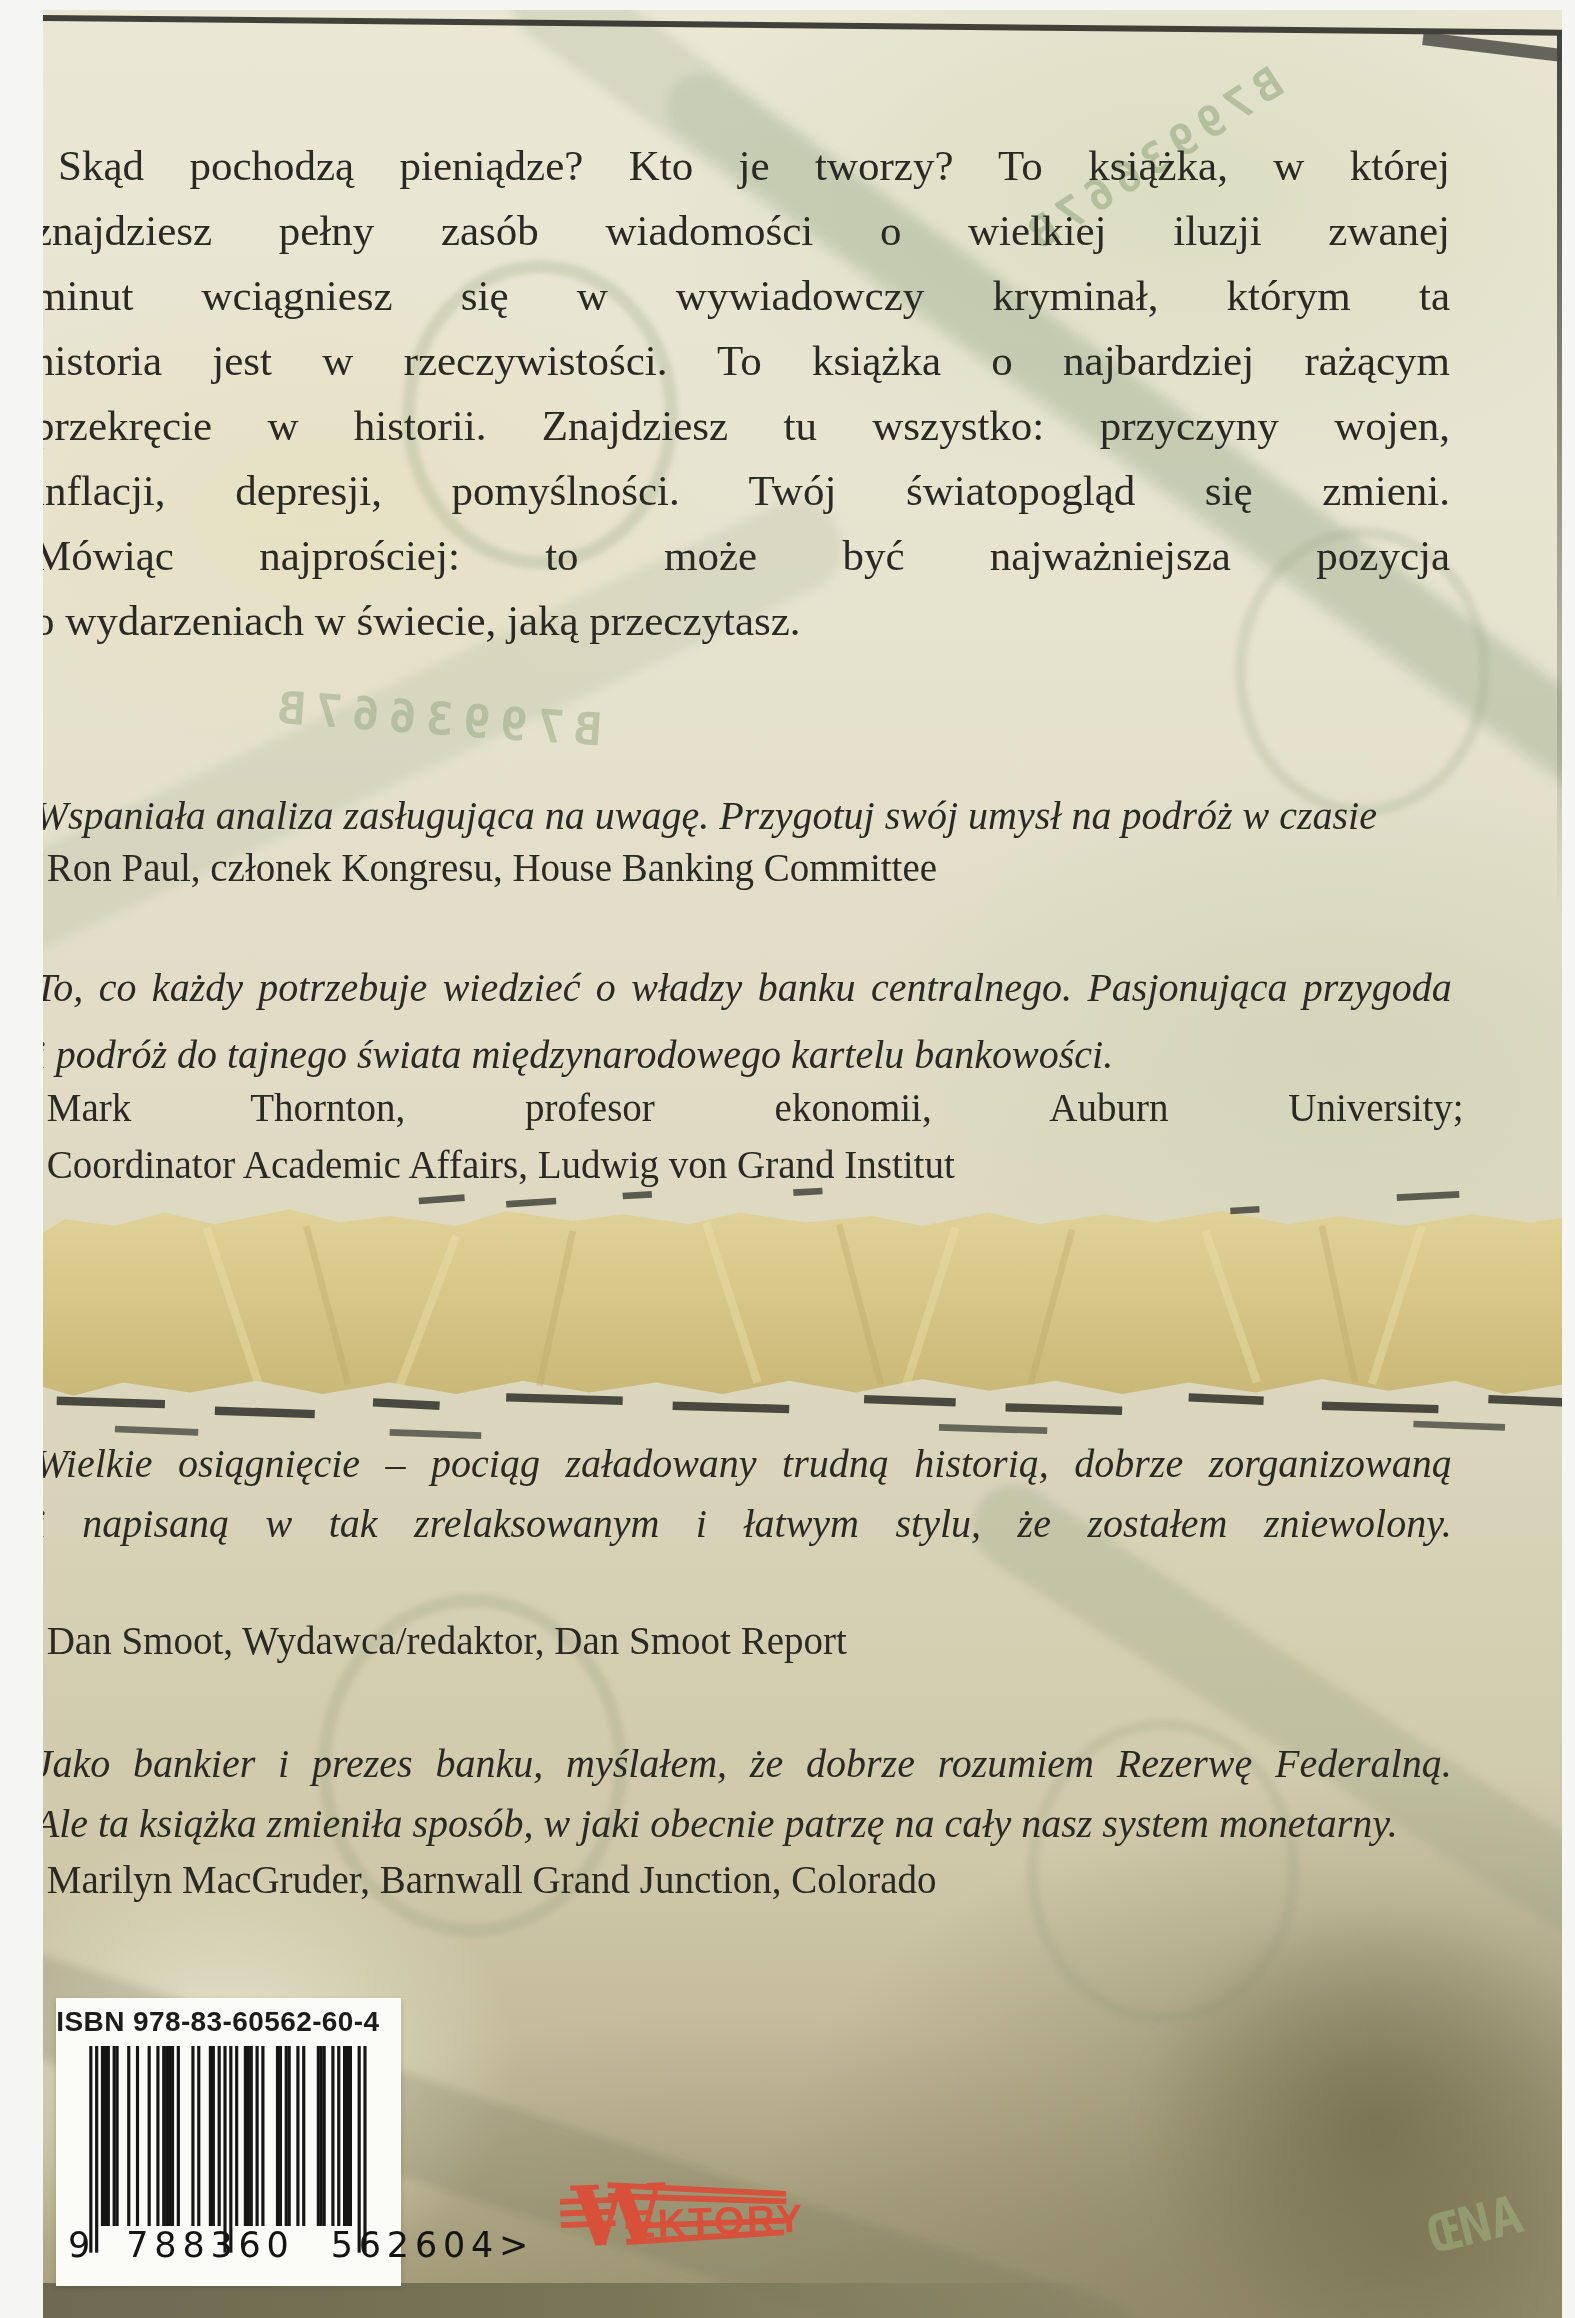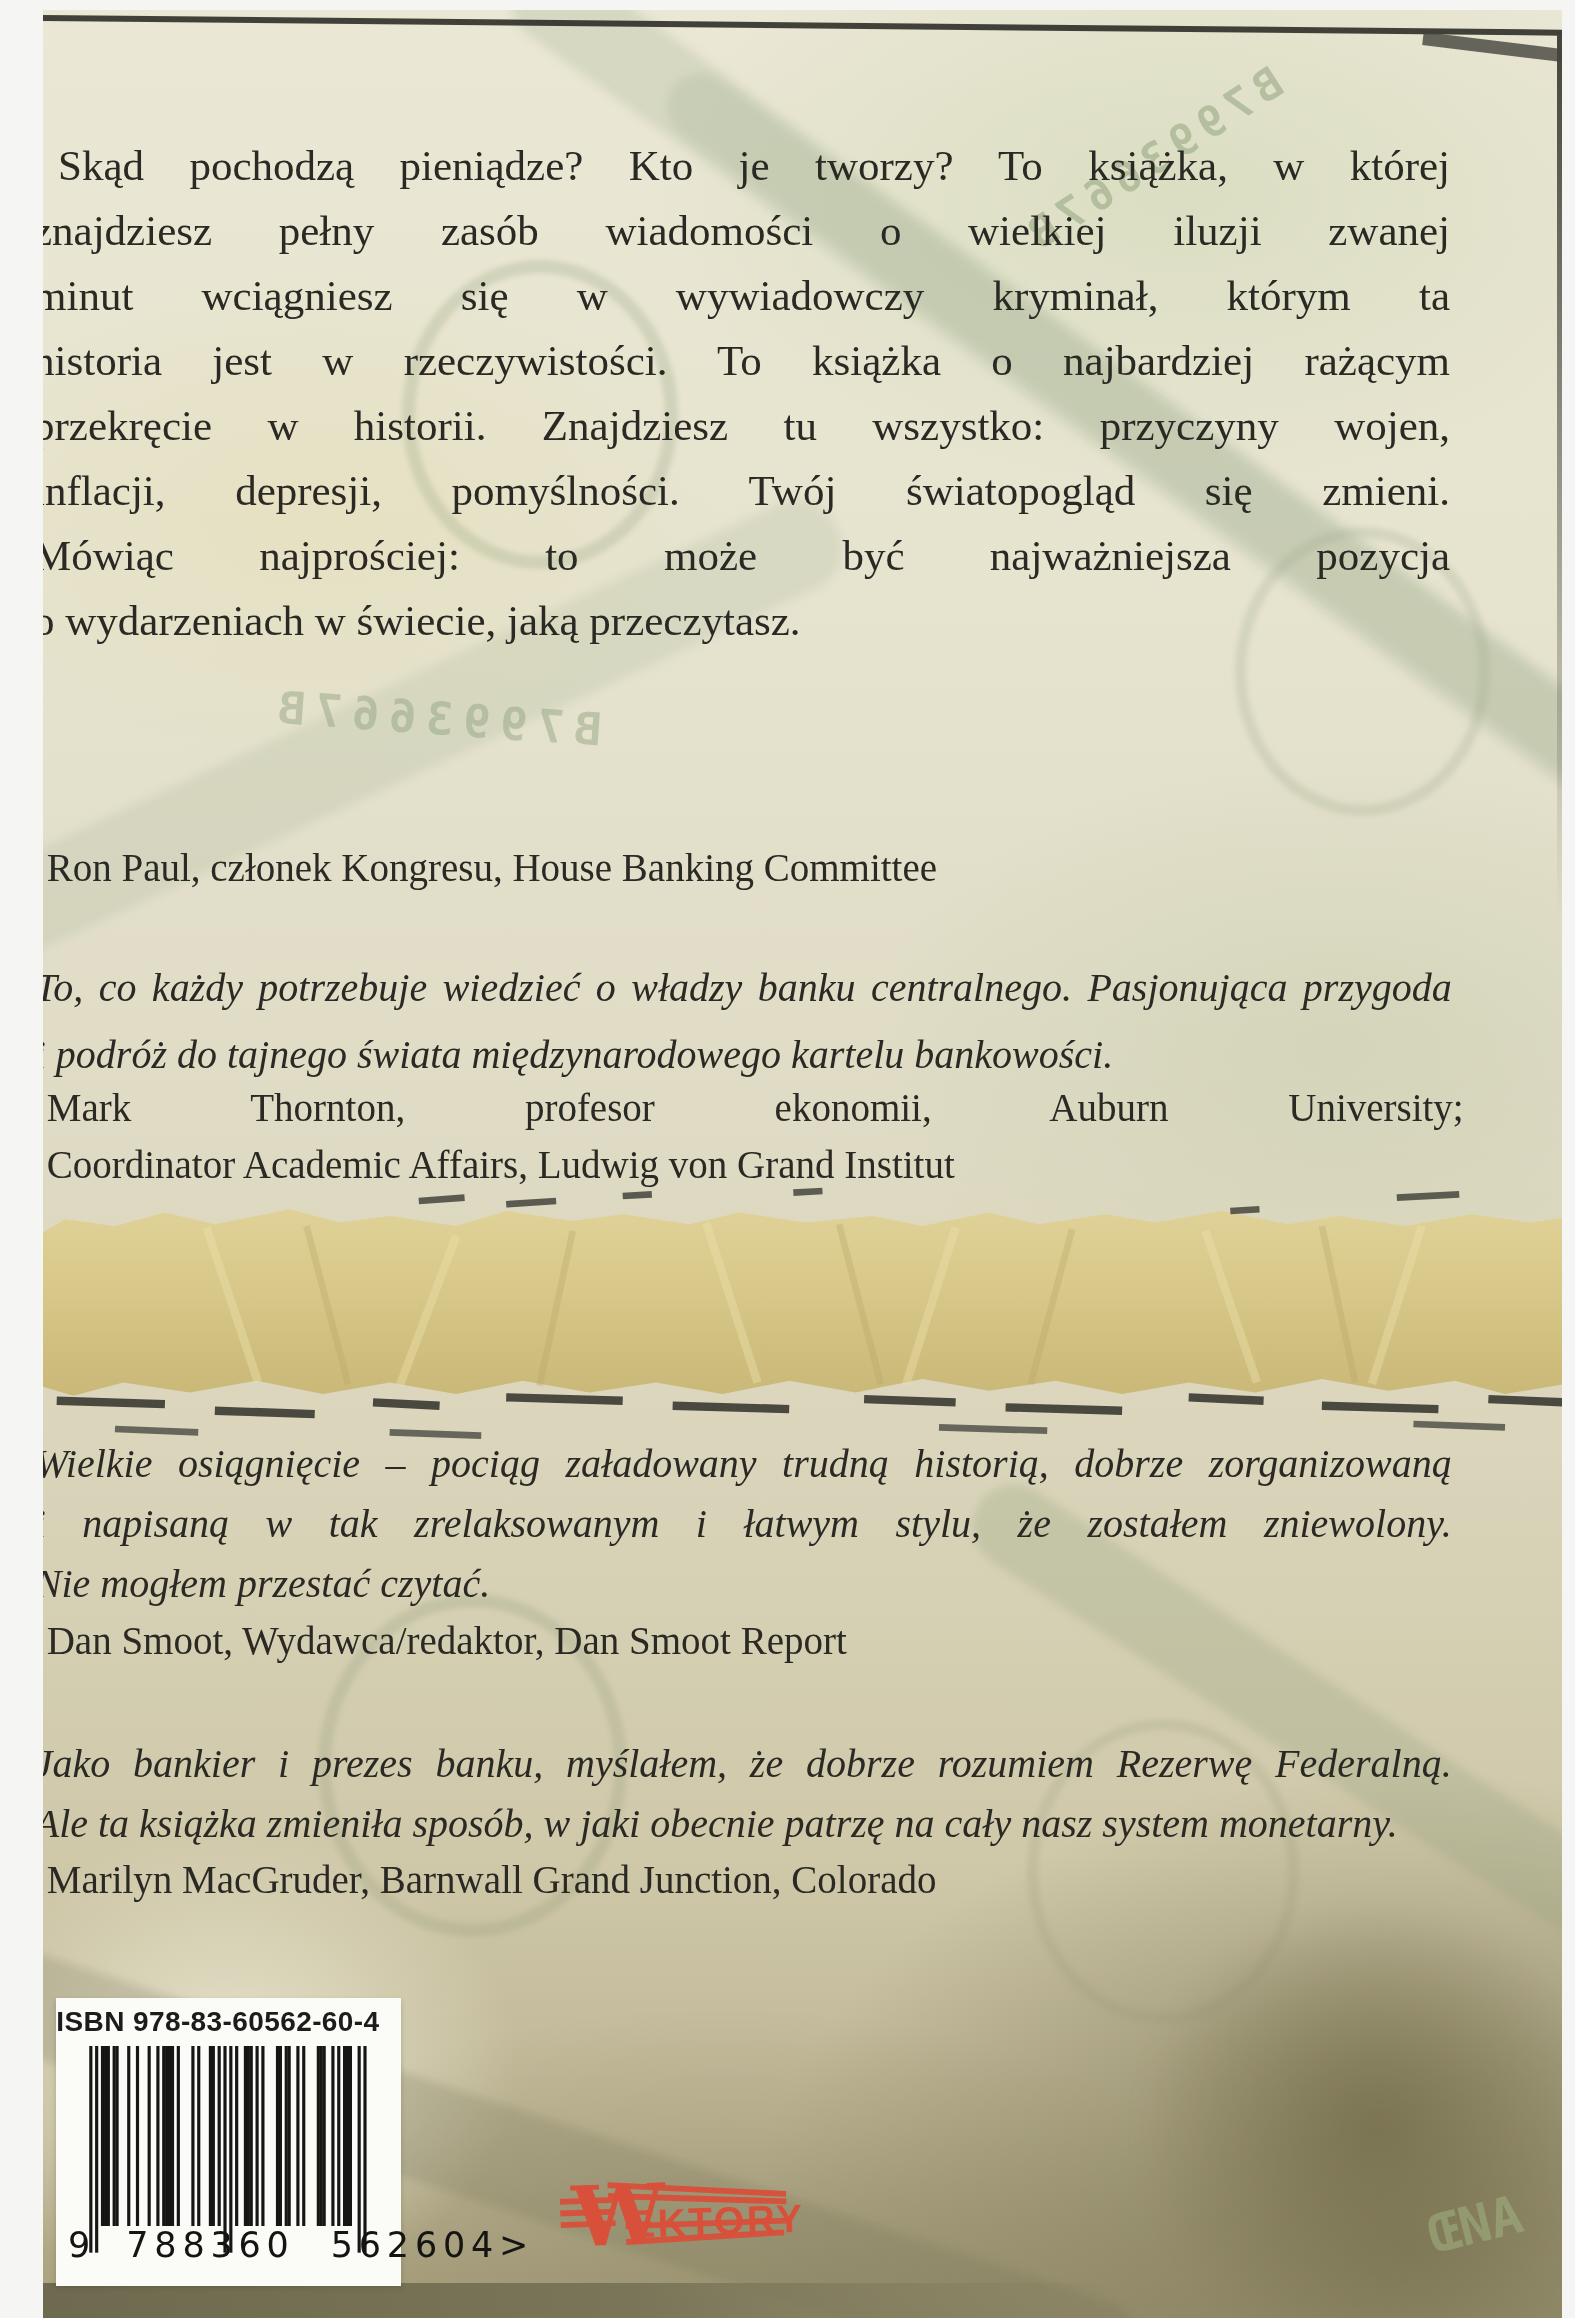--- a/index.html
+++ b/index.html
@@ -111,20 +111,23 @@
       <div class="jline">Skąd pochodzą pieniądze? Kto je tworzy? To książka, w której</div>
       <div class="jline">znajdziesz pełny zasób wiadomości o wielkiej iluzji zwanej</div>
       <div class="jline">minut wciągniesz się w wywiadowczy kryminał, którym ta</div>
       <div class="jline">historia jest w rzeczywistości. To książka o najbardziej rażącym</div>
       <div class="jline">przekręcie w historii. Znajdziesz tu wszystko: przyczyny wojen,</div>
       <div class="jline">inflacji, depresji, pomyślności. Twój światopogląd się zmieni.</div>
       <div class="jline">Mówiąc najprościej: to może być najważniejsza pozycja</div>
       <div class="jline jline-last">o wydarzeniach w świecie, jaką przeczytasz.</div>
     </div>
 
+  <div class="textblock quote q1">
+      <div class="jline jline-last">Wspaniała analiza zasługująca na uwagę. Przygotuj swój umysł na podróż w czasie</div>
+    </div>
   <div class="textblock attr a1">
       <div class="jline jline-last">Ron Paul, członek Kongresu, House Banking Committee</div>
     </div>
 
   <div class="textblock quote q2">
       <div class="jline">To, co każdy potrzebuje wiedzieć o władzy banku centralnego. Pasjonująca przygoda</div>
       <div class="jline jline-last">i podróż do tajnego świata międzynarodowego kartelu bankowości.</div>
     </div>
   <div class="textblock attr a2">
       <div class="jline">Mark Thornton, profesor ekonomii, Auburn University;</div>
@@ -183,21 +186,20 @@
         <path d="M700,24 L735,22"></path>
       <path d="M905,20 L940,18"></path>
         <path d="M1430,42 L1465,40"></path>
         <path d="M1630,26 L1705,22"></path>
     </g>
   </svg>
 
   <div class="textblock quote q3">
       <div class="jline">Wielkie osiągnięcie – pociąg załadowany trudną historią, dobrze zorganizowaną</div>
       <div class="jline">i napisaną w tak zrelaksowanym i łatwym stylu, że zostałem zniewolony.</div>
-      <div class="jline jline-last">Nie mogłem przestać czytać.</div>
     </div>
   <div class="textblock attr a3">
       <div class="jline jline-last">Dan Smoot, Wydawca/redaktor, Dan Smoot Report</div>
     </div>
 
   <div class="textblock attr a4">
       <div class="jline jline-last">Marilyn MacGruder, Barnwall Grand Junction, Colorado</div>
     </div>
   <div class="textblock quote q4">
       <div class="jline">Jako bankier i prezes banku, myślałem, że dobrze rozumiem Rezerwę Federalną.</div>

